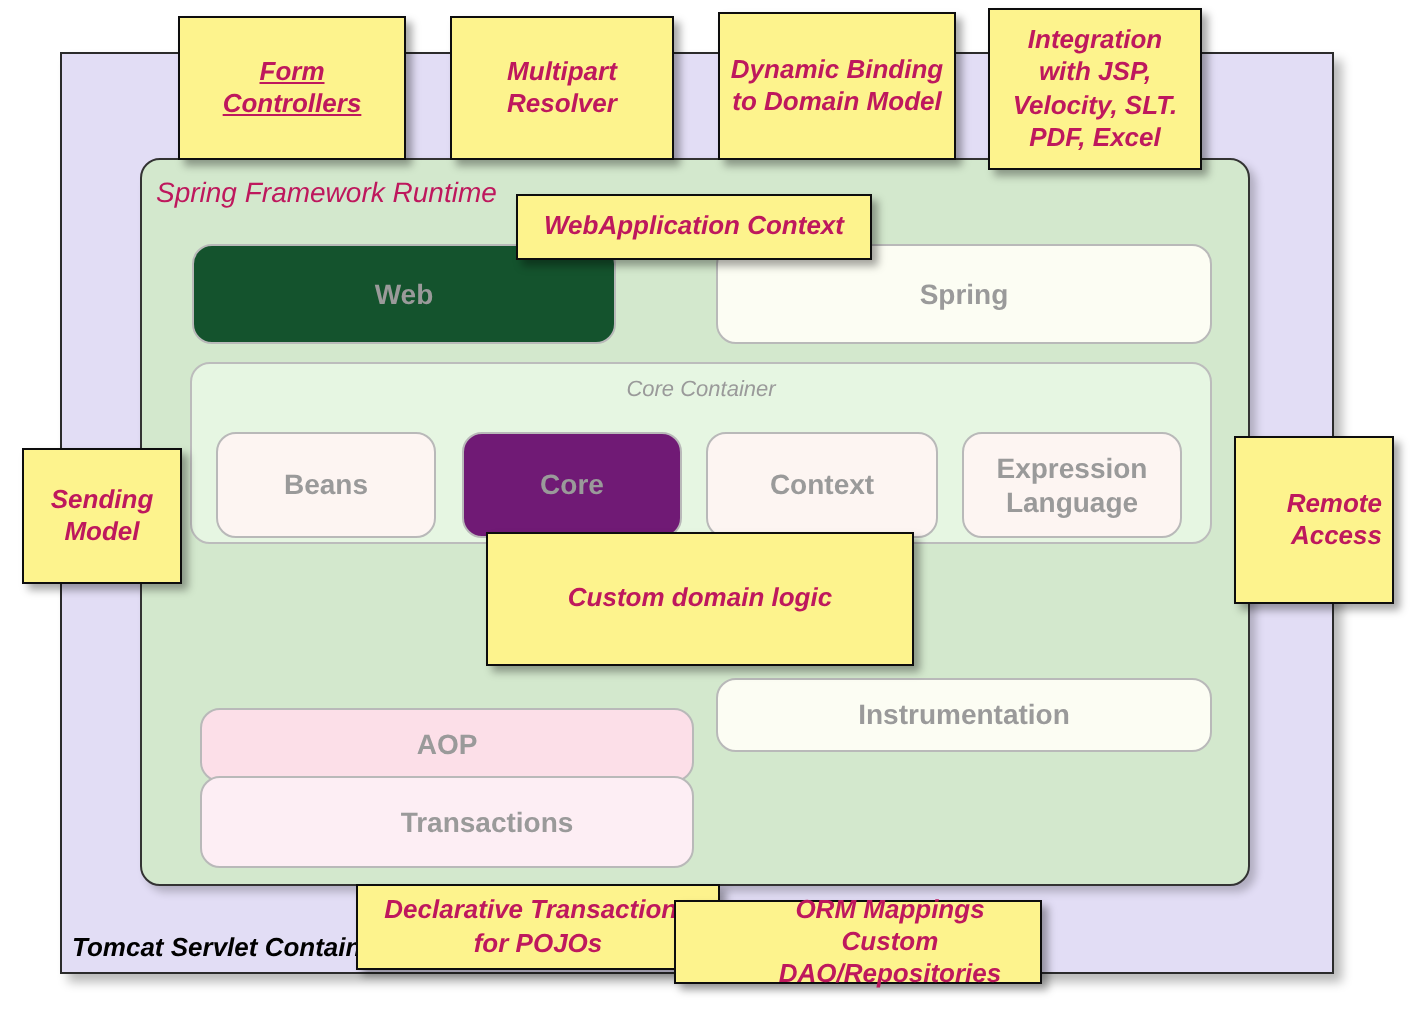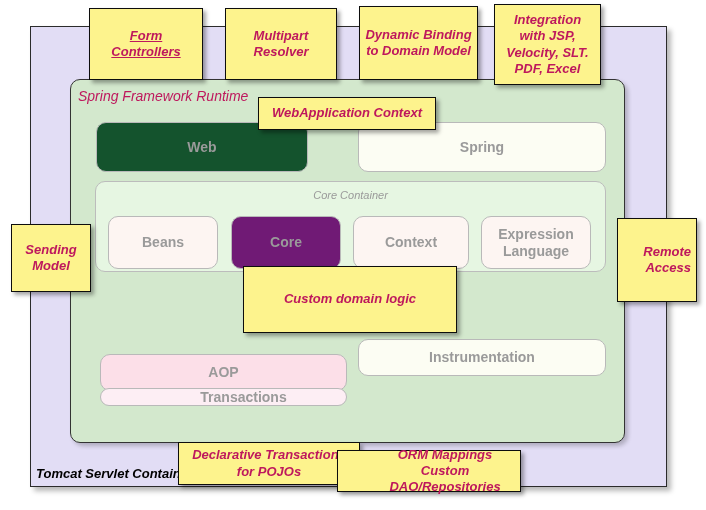--- a/index.html
+++ b/index.html
@@ -104,21 +104,21 @@
     color: #9a9a9a;
   }
 
   .mod-beans    { left: 108px; top: 216px; width: 110px; height: 53px; background: #fdf5f2; }
   .mod-core     { left: 231px; top: 216px; width: 110px; height: 53px; background: #701a75; }
   .mod-context  { left: 353px; top: 216px; width: 116px; height: 53px; background: #fdf5f2; text-align: right; }
   .mod-el       { left: 481px; top: 216px; width: 110px; height: 53px; background: #fdf5f2; }
 
   .mod-aop      { left: 100px; top: 339px; width: 247px; height: 37px; background: #fcdfe8; margin-top: 15px; }
   .mod-instr    { left: 358px; top: 339px; width: 248px; height: 37px; background: #fcfdf3; }
-  .mod-trans    { left: 100px; top: 388px; width: 247px; height: 18px; background: #fdeef4; padding-left: 40px; }
+  .mod-trans    { left: 100px; top: 388px; width: 247px; height: 46px; background: #fdeef4; padding-left: 40px; }
   .mod-orm      { left: 358px; top: 388px; width: 248px; height: 34px; background: #e7edfa; }
 
   
   .note {
     position: absolute;
     background: #fdf38d;
     border: 1px solid #0d0d0d;
     box-shadow: 3px 3px 4px rgba(0,0,0,0.35);
     box-sizing: border-box;
     display: flex;

